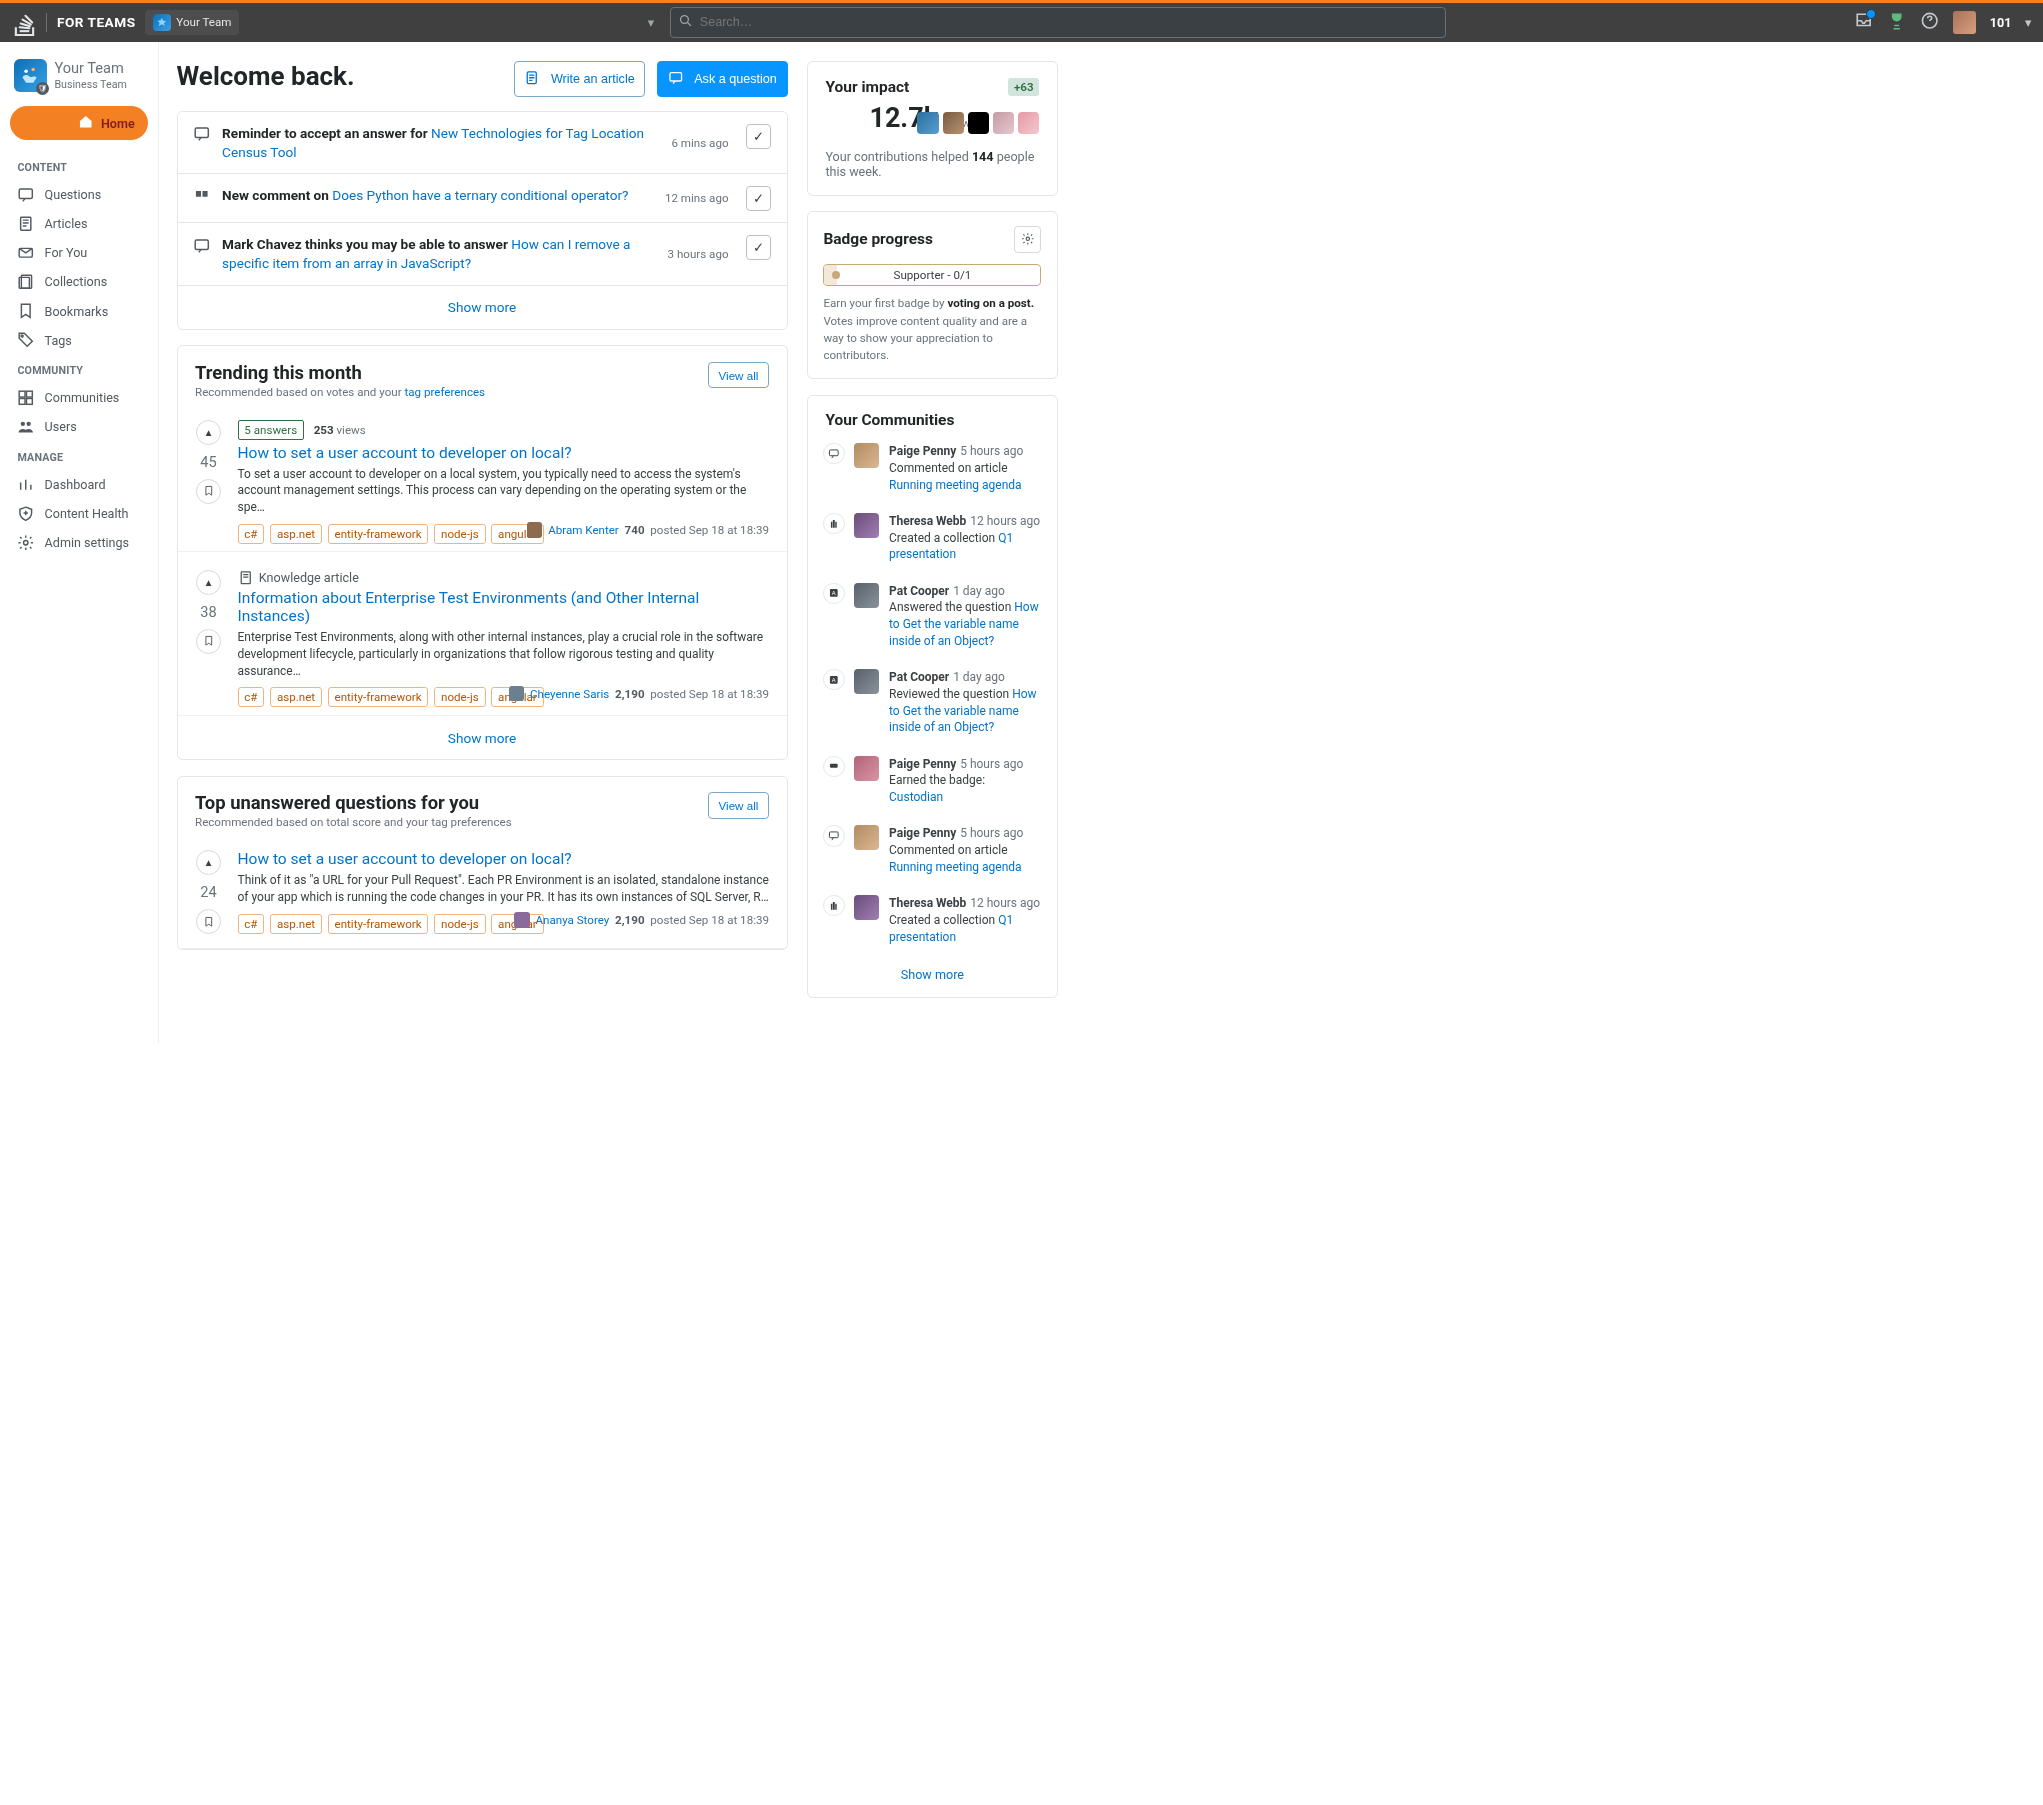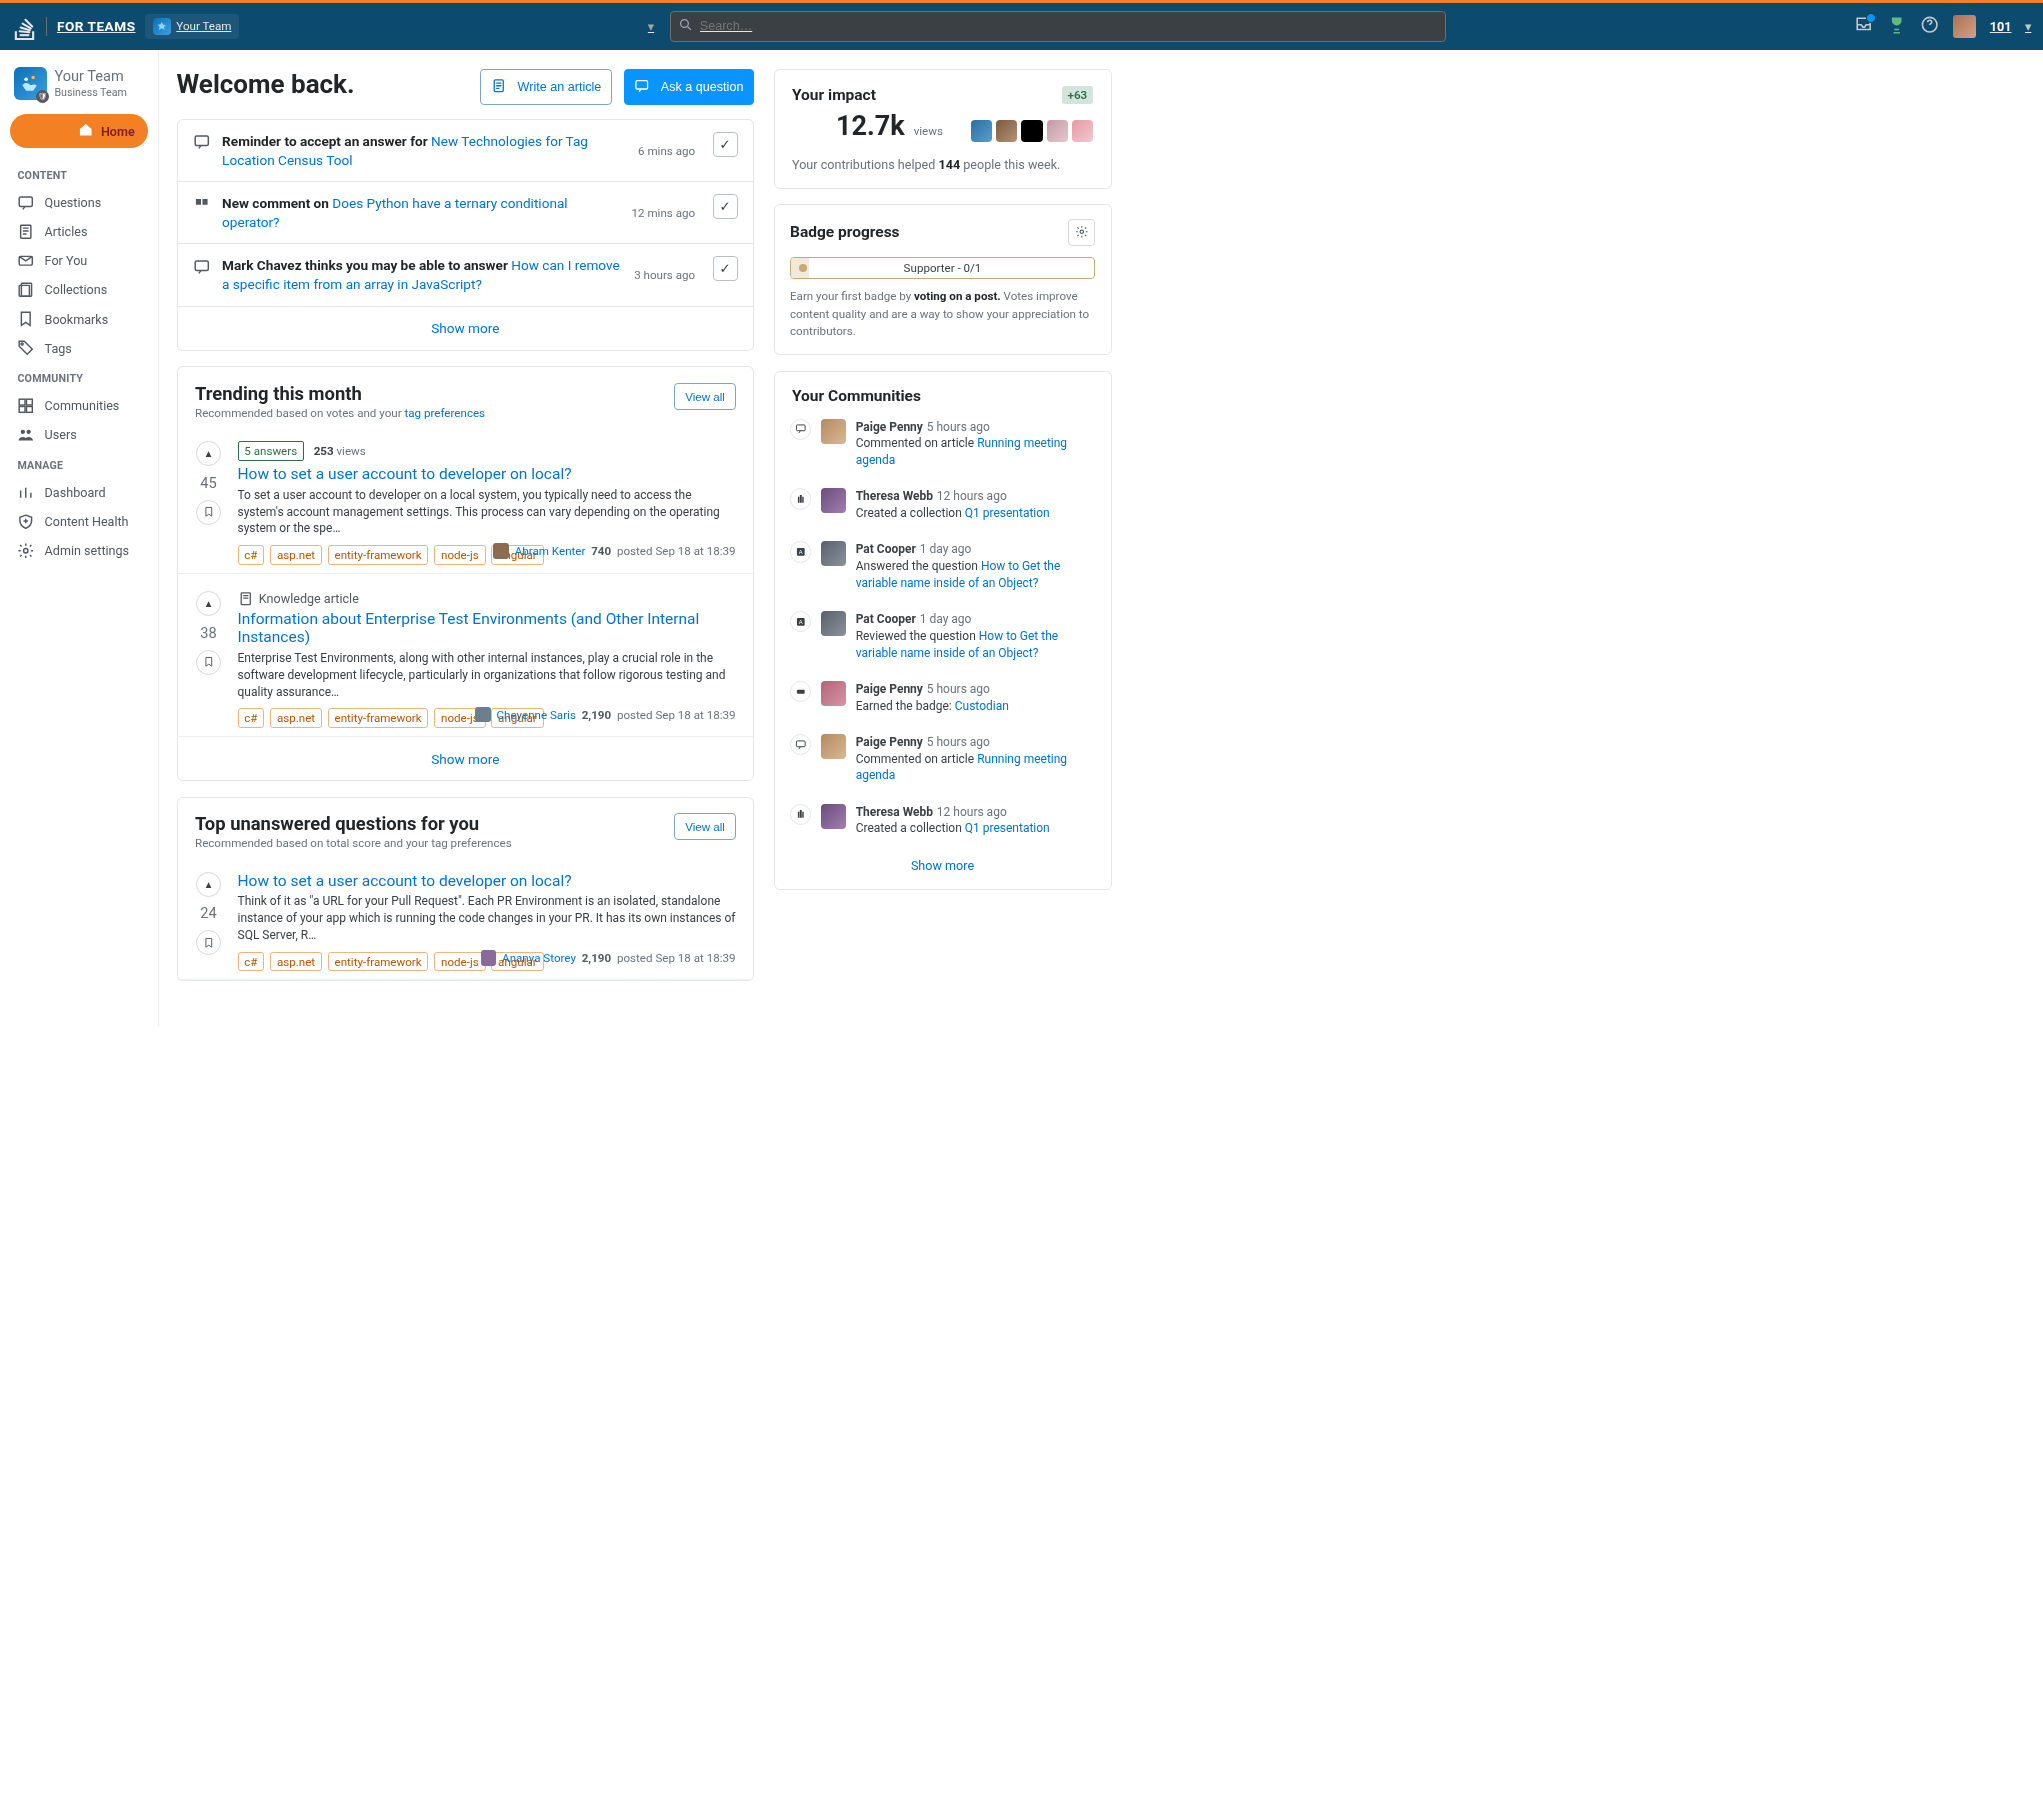--- a/index.html
+++ b/index.html
@@ -6,28 +6,27 @@
   body {
     font-family: -apple-system, BlinkMacSystemFont, "Segoe UI", Roboto, Helvetica, Arial, sans-serif;
     background: #fff;
     color: #232629;
     font-size: 12.6px;
   }
   a { color: #0074cc; text-decoration: none; cursor: pointer; }
   .top-orange-bar { height: 2.9px; background: #f48024; }
   
   .topbar {
-    background: #0c4a6e;
+    background: #404040;
     display: flex;
     align-items: center;
     padding: 0 11.6px;
-    height: 47px;
+    height: 39px;
     color: #e4e6e8;
     gap: 9.7px;
-    text-decoration: underline;
   }
   .brand-area { display:flex; align-items:center; gap:9.7px; }
   .brand-logo { display:flex; align-items:center; gap:5.8px; }
   .so-logo { width:25px; height:29px; display:inline-block; position:relative; }
   .so-logo svg { width:25px; height:29px; }
   .brand-divider { height:19.4px; width:1px; background:#6a6f74; }
   .brand-text { font-size:13.6px; font-weight:700; letter-spacing:0.5px; color:#fff; }
   .team-chip {
     display:flex; align-items:center; gap:5.8px;
     background:rgba(255,255,255,0.07); border-radius:3.9px;
@@ -95,21 +94,21 @@
   }
   .nav-item .nav-ico { width:17.5px; height:17.5px; display:inline-flex; align-items:center; justify-content:center; color:#525960; }
   .nav-item .nav-ico svg { width:17.5px; height:17.5px; }
 
   
   .main {
     flex:1; display:flex; gap:19.4px; padding:19.4px 17.5px 29px 17.5px;
     max-width:970px;
   }
   .content-col { flex:1; max-width:611px; }
-  .right-col { width:338px; }
+  .right-col { width:251px; }
   .page-header { display:flex; align-items:flex-start; gap:11.6px; margin-bottom:13.6px; }
   .page-title { font-size:26px; font-weight:700; color:#232629; }
   .spacer { flex:1; }
   .btn {
     display:inline-flex; align-items:center; gap:11px;
     border-radius:3.9px; font-size:12.6px; padding:7.8px 9.7px;
     border:1px solid transparent; cursor:pointer;
   }
   .btn-outline-blue { border-color:#7aa7c7; color:#0074cc; background:#fff; }
   .btn-primary-blue { background:#0995ff; color:#fff; border-color:#0995ff; }

